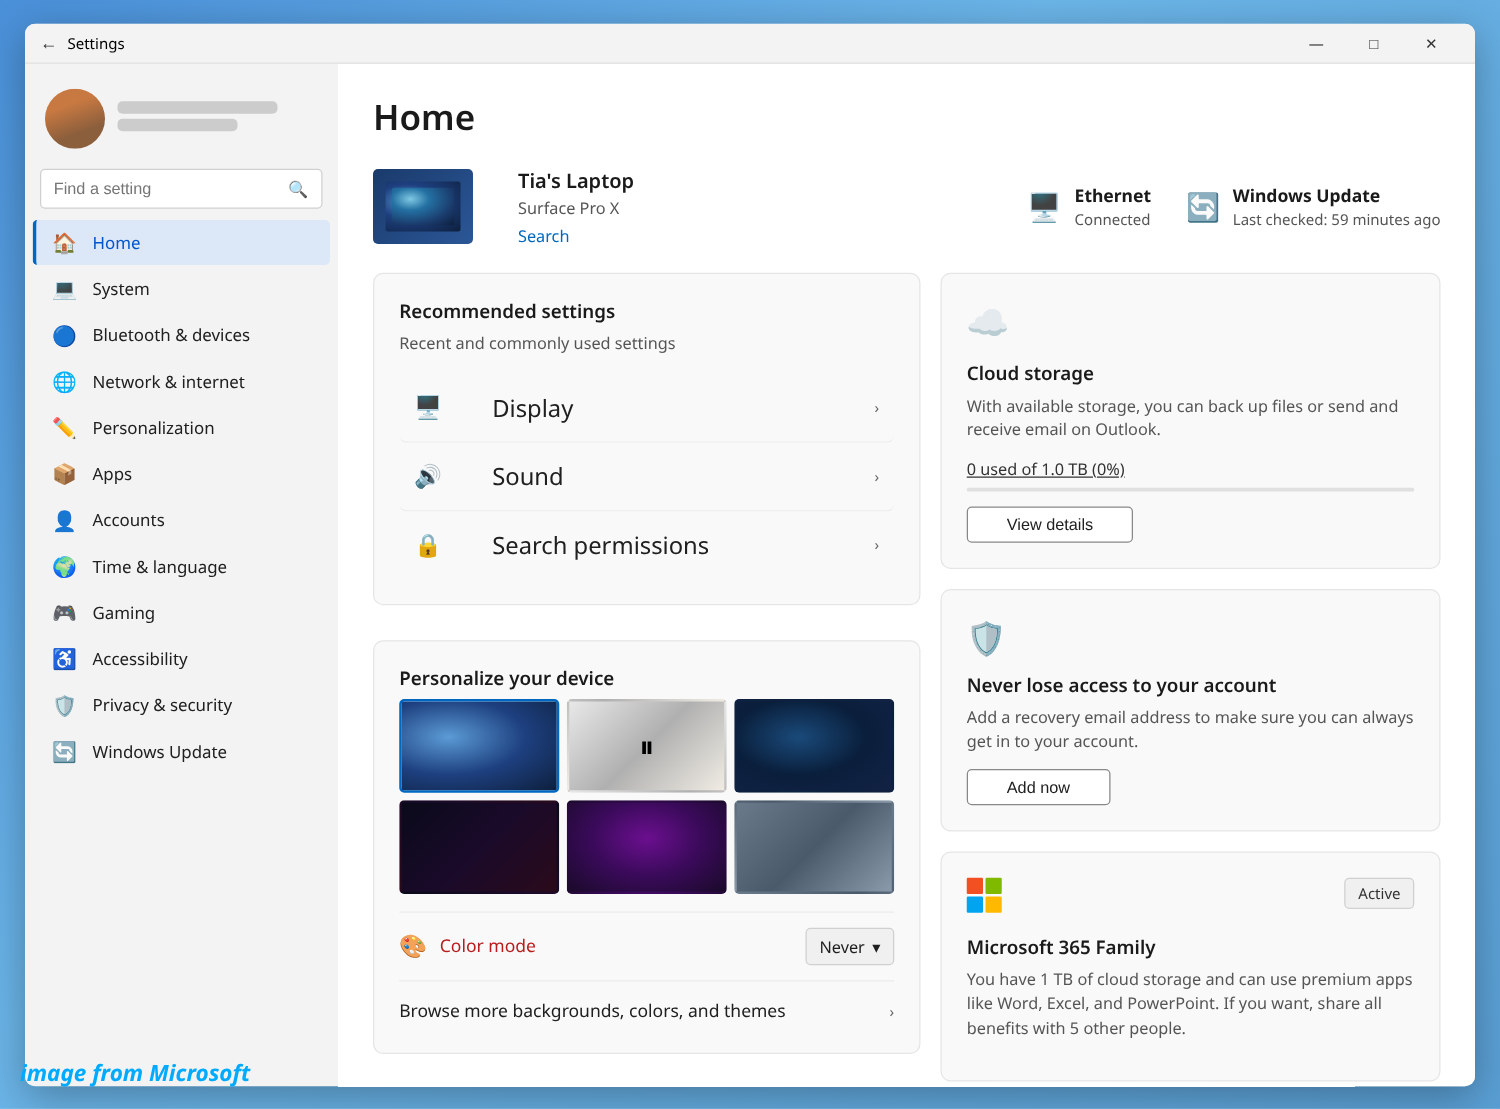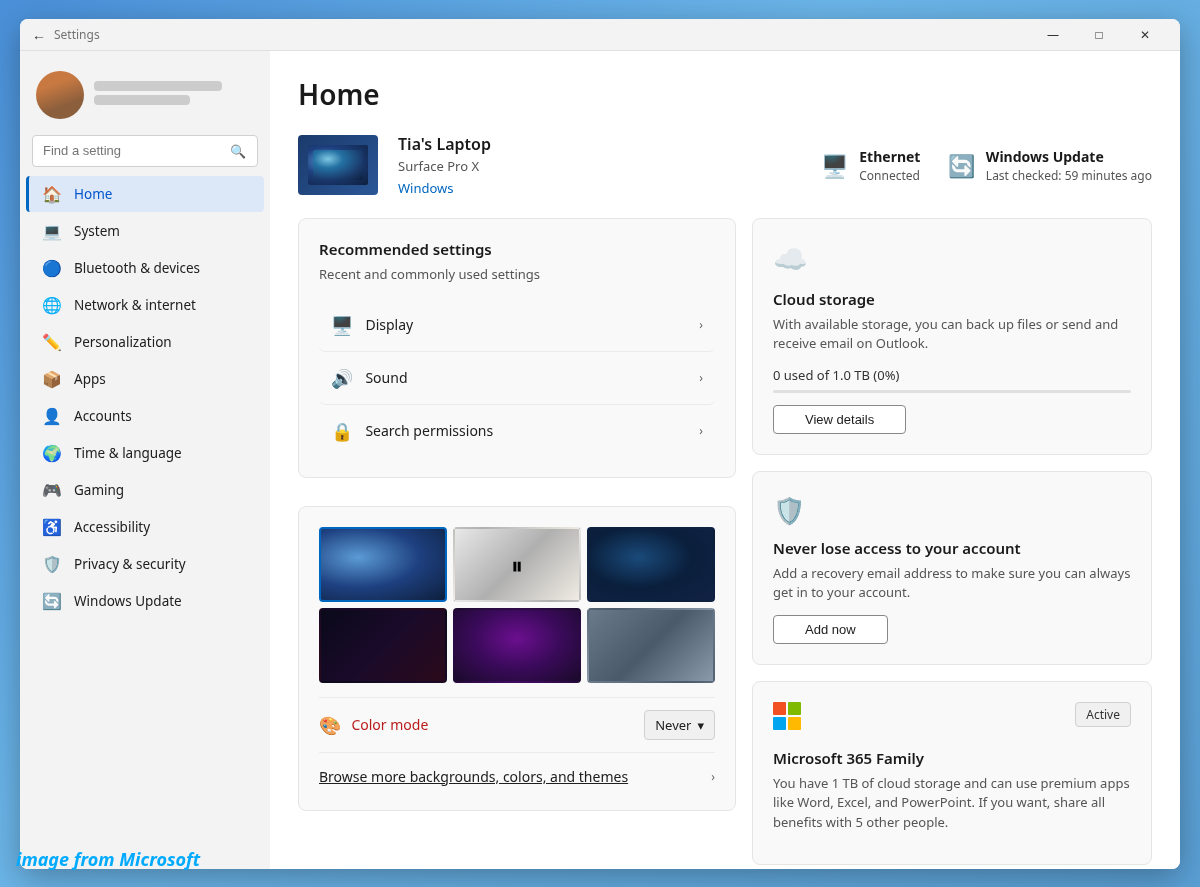--- a/index.html
+++ b/index.html
@@ -41,21 +41,21 @@
     }
     .titlebar-back {
       font-size: 14px;
       color: #333;
       cursor: pointer;
       display: flex;
       align-items: center;
     }
     .titlebar-title {
       font-size: 12px;
-      color: #737373;
+      color: #000000;
     }
     .titlebar-controls {
       display: flex;
       gap: 0;
     }
     .titlebar-btn {
       width: 46px;
       height: 32px;
       display: flex;
       align-items: center;
@@ -167,21 +167,21 @@
       font-size: 28px;
       font-weight: 600;
       color: #1a1a1a;
       margin-bottom: 20px;
     }
     
     .device-bar {
       display: flex;
       align-items: center;
       margin-bottom: 20px;
-      gap: 20px;
+      gap: 36px;
     }
     .device-thumbnail {
       width: 80px;
       height: 60px;
       background: linear-gradient(135deg, #1a3a6b, #2b5797);
       border-radius: 4px;
       overflow: hidden;
       display: flex;
       align-items: center;
       justify-content: center;
@@ -258,21 +258,21 @@
       cursor: pointer;
       border-bottom: 1px solid #ebebeb;
     }
     .settings-row:last-child { border-bottom: none; }
     .settings-row-left {
       display: flex;
       align-items: center;
       gap: 12px;
     }
     .settings-row-icon { font-size: 18px; color: #333; }
-    .settings-row-label { font-size: 14px; color: #202020; }
+    .settings-row-label { font-size: 19px; color: #202020; margin-left: 28px; }
     .chevron { font-size: 12px; color: #666; }
     
     .wallpaper-grid {
       display: grid;
       grid-template-columns: repeat(3, 1fr);
       gap: 6px;
       margin-bottom: 14px;
     }
     .wallpaper-thumb {
       height: 75px;
@@ -316,26 +316,26 @@
       color: #202020;
     }
     .browse-row {
       display: flex;
       align-items: center;
       justify-content: space-between;
       padding: 14px 0 4px;
       border-top: 1px solid #ebebeb;
       cursor: pointer;
     }
-    .browse-label { font-size: 14px; color: #202020; text-decoration: underline; }
+    .browse-label { font-size: 14px; color: #202020; }
     
     .cloud-icon { font-size: 28px; color: #0078d4; margin-bottom: 12px; }
     .card-desc { font-size: 13px; color: #555; margin-bottom: 12px; line-height: 1.5; }
     .storage-bar-container { margin-bottom: 12px; }
-    .storage-text { font-size: 13px; color: #333; margin-bottom: 6px; }
+    .storage-text { font-size: 13px; color: #333; margin-bottom: 6px; text-decoration: underline; }
     .storage-bar {
       height: 3px;
       background: #e0e0e0;
       border-radius: 2px;
     }
     .storage-fill {
       height: 100%;
       width: 0%;
       background: #0078d4;
       border-radius: 2px;
@@ -487,21 +487,21 @@
       <div class="content">
         <div class="page-title">Home</div>
 
         <div class="device-bar">
           <div class="device-thumbnail">
             <div class="device-thumbnail-inner"></div>
           </div>
           <div class="device-info">
             <div class="device-name">Tia's Laptop</div>
             <div class="device-model">Surface Pro X</div>
-            <span class="device-rename">Windows</span>
+            <span class="device-rename">Search</span>
           </div>
           <div class="device-status-items">
             <div class="status-item">
               <span class="status-icon">🖥️</span>
               <div>
                 <div class="status-label">Ethernet</div>
                 <div class="status-sub">Connected</div>
               </div>
             </div>
             <div class="status-item">
@@ -540,20 +540,21 @@
                   <div class="settings-row-left">
                     <span class="settings-row-icon">🔒</span>
                     <span class="settings-row-label">Search permissions</span>
                   </div>
                   <span class="chevron">›</span>
                 </div>
               </div>
             </div>
 
             <div class="card">
+              <div class="card-title">Personalize your device</div>
               <div class="wallpaper-grid">
                 <div class="wallpaper-thumb wp1 selected"></div>
                 <div class="wallpaper-thumb wp2" style="position:relative;">
                   <span style="position:absolute;inset:0;display:flex;align-items:center;justify-content:center;font-size:24px;">⏸</span>
                 </div>
                 <div class="wallpaper-thumb wp3"></div>
                 <div class="wallpaper-thumb wp4"></div>
                 <div class="wallpaper-thumb wp5"></div>
                 <div class="wallpaper-thumb wp6"></div>
               </div>

